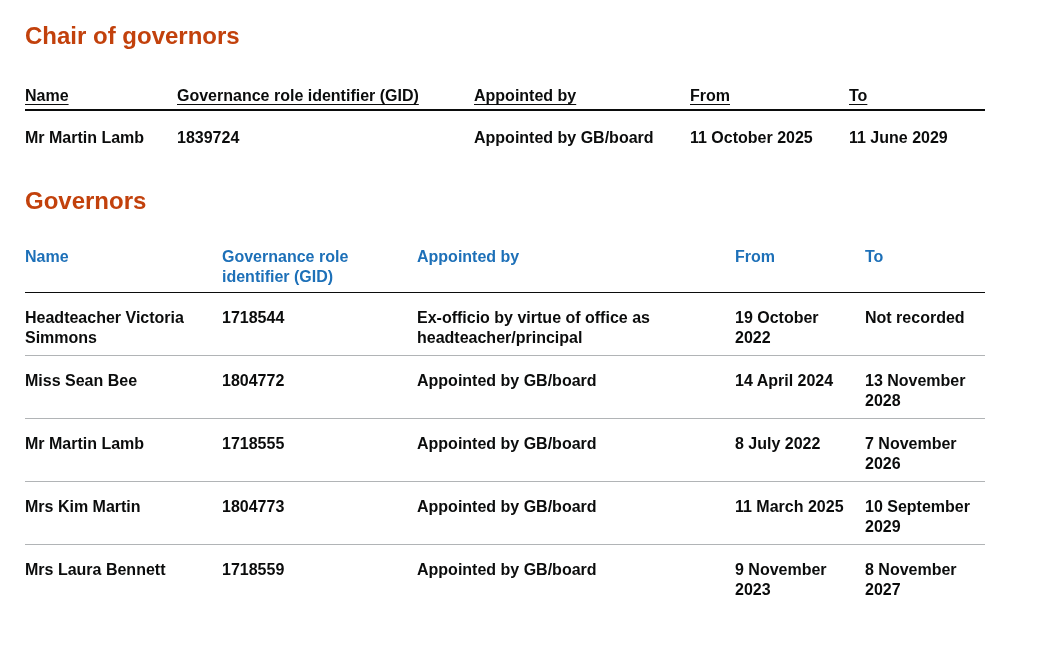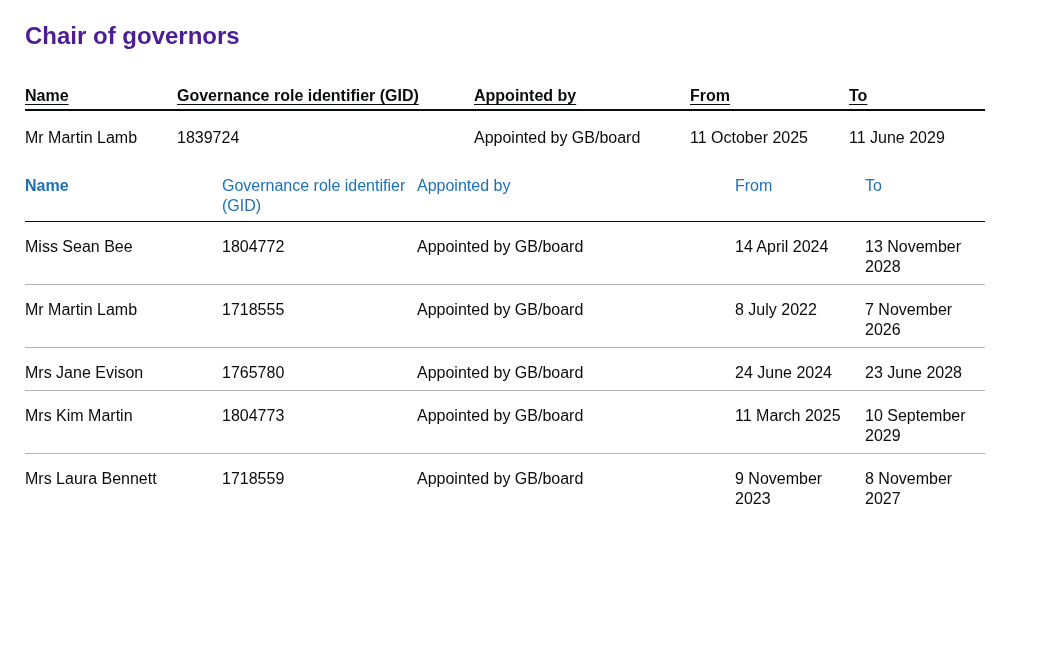--- a/index.html
+++ b/index.html
@@ -12,33 +12,33 @@
     width: 1052px;
     height: 666px;
     overflow: hidden;
     padding: 22px 27px 10px 25px;
   }
   h2.section-heading {
     font-size: 24px;
     line-height: 28px;
     font-weight: 700;
     margin: 0 0 16px 0;
-    color: #4c1d95;
+    color: #c2410c;
   }
   section[data-name="governors-section"] h2.section-heading { margin-top: 27px; }
 
   table {
     border-collapse: collapse;
     table-layout: fixed;
     width: 960px;
   }
   th, td {
     text-align: left;
     vertical-align: top;
-    font-weight: 400;
+    font-weight: 700;
     word-wrap: break-word;
   }
 
   
   .chair-table th {
     font-weight: 700;
     color: #0b0c0c;
     text-decoration: underline;
     text-decoration-thickness: 1px;
     text-underline-offset: 3px;
@@ -93,51 +93,52 @@
           <td data-name="cell-gid">1839724</td>
           <td data-name="cell-appointed-by">Appointed by GB/board</td>
           <td data-name="cell-from">11 October 2025</td>
           <td data-name="cell-to">11 June 2029</td>
         </tr>
       </tbody>
     </table>
 </section>
 
 <section data-name="governors-section">
+  <h2 class="section-heading" data-name="governors-heading">Governors</h2>
   <table class="governors-table" data-name="governors-table">
       <thead>
         <tr data-name="header-row">
           <th data-name="column-header-name">Name</th>
           <th data-name="column-header-gid">Governance role identifier (GID)</th>
           <th data-name="column-header-appointed-by">Appointed by</th>
           <th data-name="column-header-from">From</th>
           <th data-name="column-header-to">To</th>
         </tr>
       </thead>
       <tbody>
+        <tr data-name="table-row">
+          <td data-name="cell-name">Headteacher Victoria Simmons</td>
+          <td data-name="cell-gid">1718544</td>
+          <td data-name="cell-appointed-by">Ex-officio by virtue of office as headteacher/principal</td>
+          <td data-name="cell-from">19 October 2022</td>
+          <td data-name="cell-to">Not recorded</td>
+        </tr>
         <tr data-name="table-row">
           <td data-name="cell-name">Miss Sean Bee</td>
           <td data-name="cell-gid">1804772</td>
           <td data-name="cell-appointed-by">Appointed by GB/board</td>
           <td data-name="cell-from">14 April 2024</td>
           <td data-name="cell-to">13 November 2028</td>
         </tr>
         <tr data-name="table-row">
           <td data-name="cell-name">Mr Martin Lamb</td>
           <td data-name="cell-gid">1718555</td>
           <td data-name="cell-appointed-by">Appointed by GB/board</td>
           <td data-name="cell-from">8 July 2022</td>
           <td data-name="cell-to">7 November 2026</td>
-        </tr>
-        <tr data-name="table-row">
-          <td data-name="cell-name">Mrs Jane Evison</td>
-          <td data-name="cell-gid">1765780</td>
-          <td data-name="cell-appointed-by">Appointed by GB/board</td>
-          <td data-name="cell-from">24 June 2024</td>
-          <td data-name="cell-to">23 June 2028</td>
         </tr>
         <tr data-name="table-row">
           <td data-name="cell-name">Mrs Kim Martin</td>
           <td data-name="cell-gid">1804773</td>
           <td data-name="cell-appointed-by">Appointed by GB/board</td>
           <td data-name="cell-from">11 March 2025</td>
           <td data-name="cell-to">10 September 2029</td>
         </tr>
         <tr data-name="table-row">
           <td data-name="cell-name">Mrs Laura Bennett</td>

